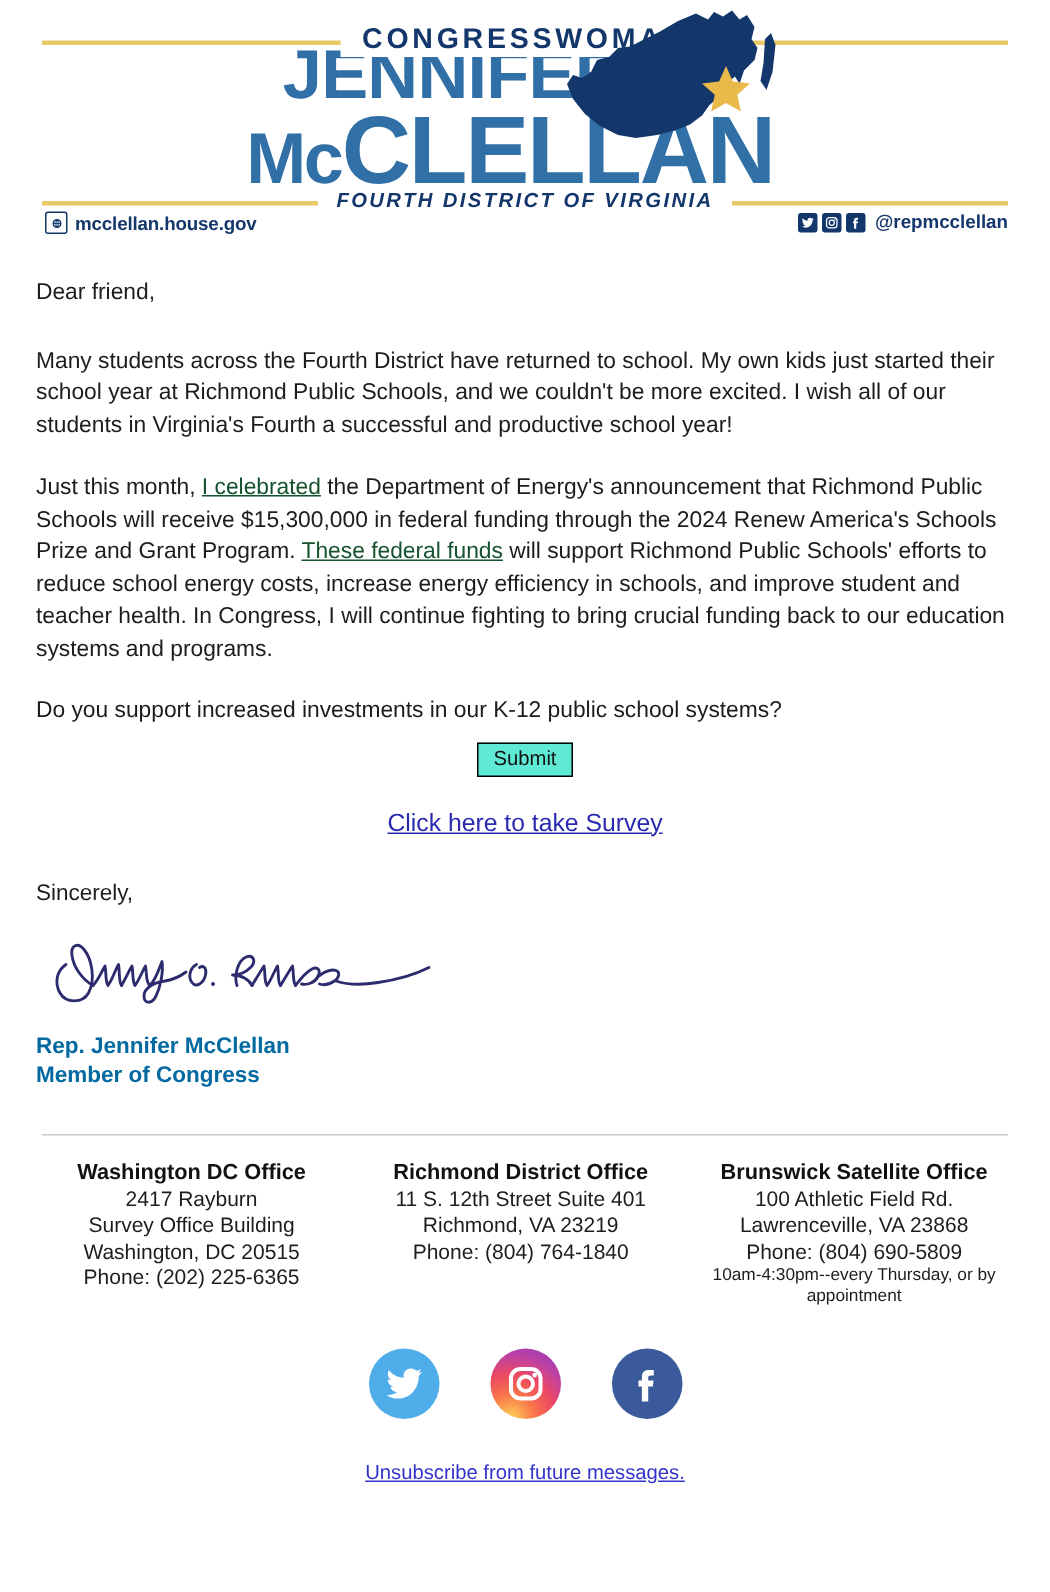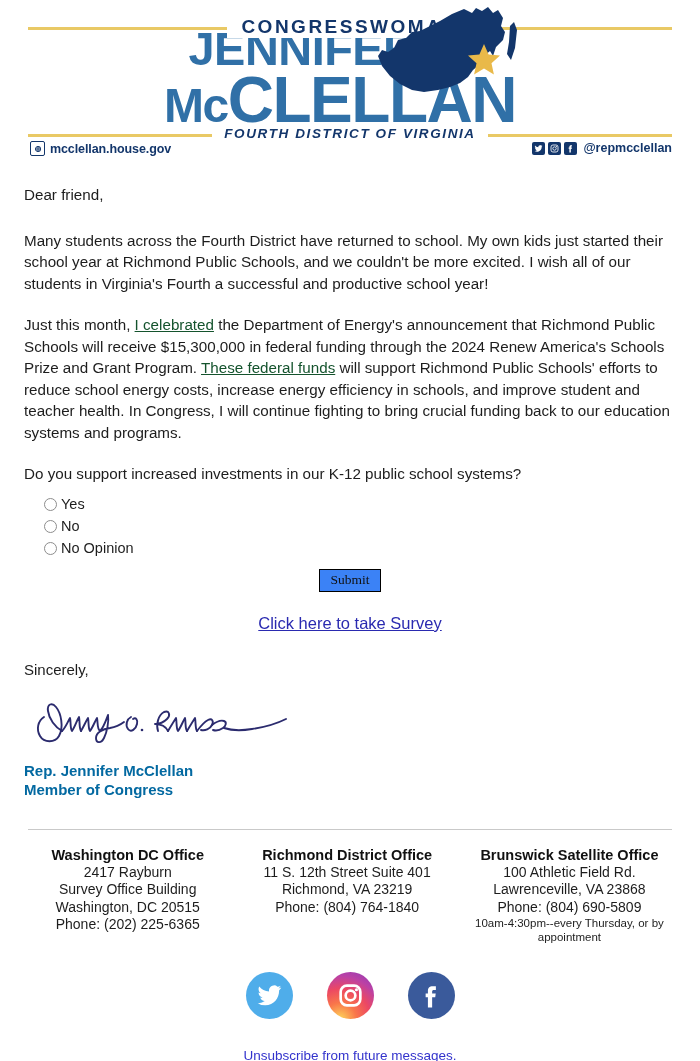--- a/index.html
+++ b/index.html
@@ -112,23 +112,23 @@
     margin-bottom:1px;
   }
   .radio {
     width:11px; height:11px; border:1px solid #8d8d8d; border-radius:50%;
     background:#fff; flex:0 0 auto; display:inline-block;
   }
 
   .submit-wrap { text-align:center; margin-top:10px; }
   .submit-btn {
     display:inline-block;
-    font-family:Liberation Serif, serif;
+    font-family:Liberation Sans, sans-serif;
     font-size:13.5px; color:#111;
-    background:#3b82f6;
+    background:#5eead4;
     border:1.6px solid #000;
     padding:2px 10px 3px 10px;
     line-height:16px;
     cursor:pointer;
   }
 
   .survey-wrap { text-align:center; margin-top:22px; }
   .survey-link {
     font-size:16.5px; color:#2a2ab0; text-decoration:underline; cursor:pointer;
   }
@@ -236,34 +236,20 @@
 <div class="letter">
 
   <p class="para p-dear">Dear friend,</p>
 
   <p class="para">Many students across the Fourth District have returned to school. My own kids just started their school year at Richmond Public Schools, and we couldn't be more excited. I wish all of our students in Virginia's Fourth a successful and productive school year!</p>
 
   <p class="para"><span>Just this month, </span><a class="inline-link">I celebrated</a><span> the Department of Energy's announcement that Richmond Public Schools will receive $15,300,000 in federal funding through the 2024 Renew America's Schools Prize and Grant Program. </span><a class="inline-link">These federal funds</a><span> will support Richmond Public Schools' efforts to reduce school energy costs, increase energy efficiency in schools, and improve student and teacher health. In Congress, I will continue fighting to bring crucial funding back to our education systems and programs.</span></p>
 
   <p class="para p-question">Do you support increased investments in our K-12 public school systems?</p>
 
-  <div class="options">
-    <label class="opt-row">
-      <span class="radio"></span>
-      <span>Yes</span>
-    </label>
-    <label class="opt-row">
-      <span class="radio"></span>
-      <span>No</span>
-    </label>
-    <label class="opt-row">
-      <span class="radio"></span>
-      <span>No Opinion</span>
-    </label>
-  </div>
 
   <div class="submit-wrap">
     <button class="submit-btn">Submit</button>
   </div>
 
   <div class="survey-wrap">
     <a class="survey-link">Click here to take Survey</a>
   </div>
 
   <p class="sincerely">Sincerely,</p>

